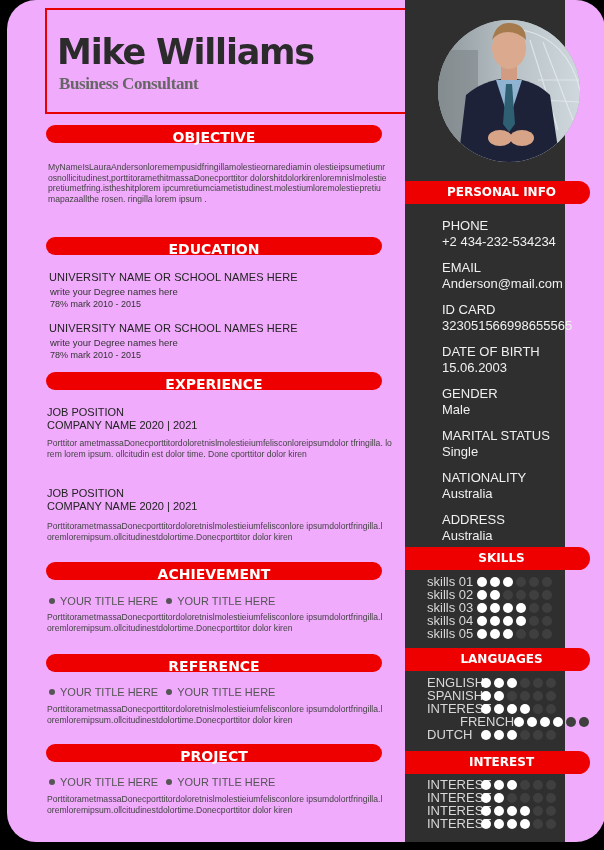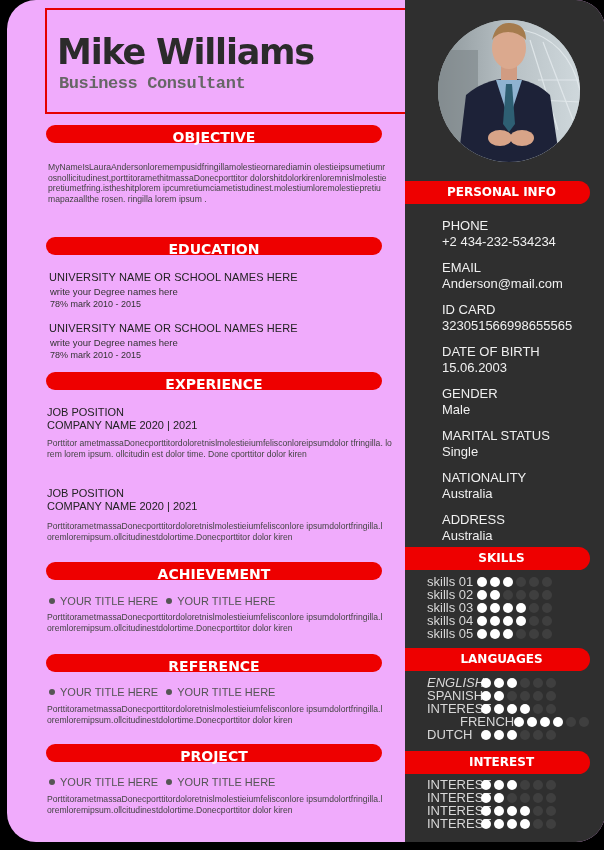--- a/index.html
+++ b/index.html
@@ -1,23 +1,23 @@
 <!DOCTYPE html>
 <html><head>
 <meta charset="utf-8">
 <style>
   * { box-sizing: border-box; margin: 0; padding: 0; }
   html, body { width: 604px; height: 850px; background: #000; overflow: hidden; }
   body { position: relative; font-family: "Liberation Sans", "DejaVu Sans", sans-serif; }
   .page { position: absolute; left: 7px; top: 0; width: 598px; height: 842px; background: #f0abfc; overflow: hidden; border-radius: 29px; }
-  .sidebar { position: absolute; left: 398px; top: 0; width: 200px; height: 842px; background: #2f2f2f; }
+  .sidebar { position: absolute; left: 398px; top: 0; width: 160px; height: 842px; background: #2f2f2f; }
 
   .name-box { position: absolute; left: 38px; top: 8px; width: 362px; height: 106px; border: 2px solid #e60000; border-right: none; }
   .name { position: absolute; left: 10px; top: 22px; font-family: "DejaVu Sans", sans-serif; font-weight: bold; font-size: 35px; letter-spacing: -1.2px; color: #2b2b2b; white-space: nowrap; }
-  .title { position: absolute; left: 12px; top: 64px; font-family: Liberation Mono, monospace; font-weight: bold; font-size: 17px; letter-spacing: -0.4px; color: #666; white-space: nowrap; }
+  .title { position: absolute; left: 12px; top: 64px; font-family: Liberation Serif, serif; font-weight: bold; font-size: 17px; letter-spacing: -0.4px; color: #666; white-space: nowrap; }
 
   .sec-bar { position: absolute; left: 39px; width: 336px; height: 18px; background: #ee0000; border-radius: 12px; color: #fff; font-family: "DejaVu Sans", sans-serif; font-weight: bold; font-size: 14px; text-align: center; line-height: 24px; }
   .para { position: absolute; left: 41px; width: 340px; font-size: 8.6px; line-height: 10.6px; color: #444; word-break: break-all; }
   .h-item { position: absolute; left: 42px; font-size: 11px; color: #222; letter-spacing: 0.1px; white-space: nowrap; }
   .sub { position: absolute; left: 43px; font-size: 9.5px; color: #333; white-space: nowrap; }
   .job { position: absolute; left: 40px; font-size: 11px; line-height: 13.5px; color: #222; white-space: nowrap; }
   .bullets { position: absolute; left: 42px; font-size: 11px; color: #555; white-space: nowrap; display: flex; gap: 8px; }
   .bullets span.dot { display: inline-block; width: 6px; height: 6px; border-radius: 50%; background: #555; margin-right: 5px; vertical-align: middle; position: relative; top: -1px; }
 
   .photo { position: absolute; left: 33px; top: 20px; width: 142px; height: 142px; border-radius: 50%; overflow: hidden; background: #9aa3a8; }
@@ -205,21 +205,21 @@
             <i class="on"></i>
             <i></i>
             <i></i>
             <i></i>
           </span>
         </div>
       </div>
 
     <div class="side-bar" style="top:648px;">LANGUAGES</div>
     <div id="lang-rows">
-        <div class="rate-row wide" style="top: 676px; font-style: italic;">
+        <div class="rate-row wide" style="top: 676px;">
           <span class="rlbl">ENGLISH</span>
           <span class="dots">
             <i class="on"></i>
             <i class="on"></i>
             <i class="on"></i>
             <i></i>
             <i></i>
             <i></i>
           </span>
         </div>

